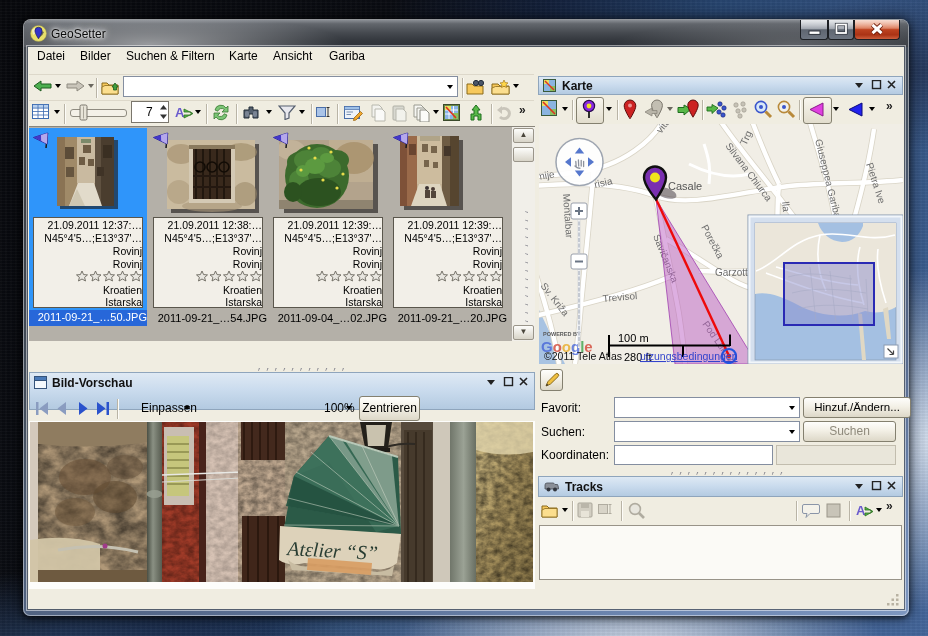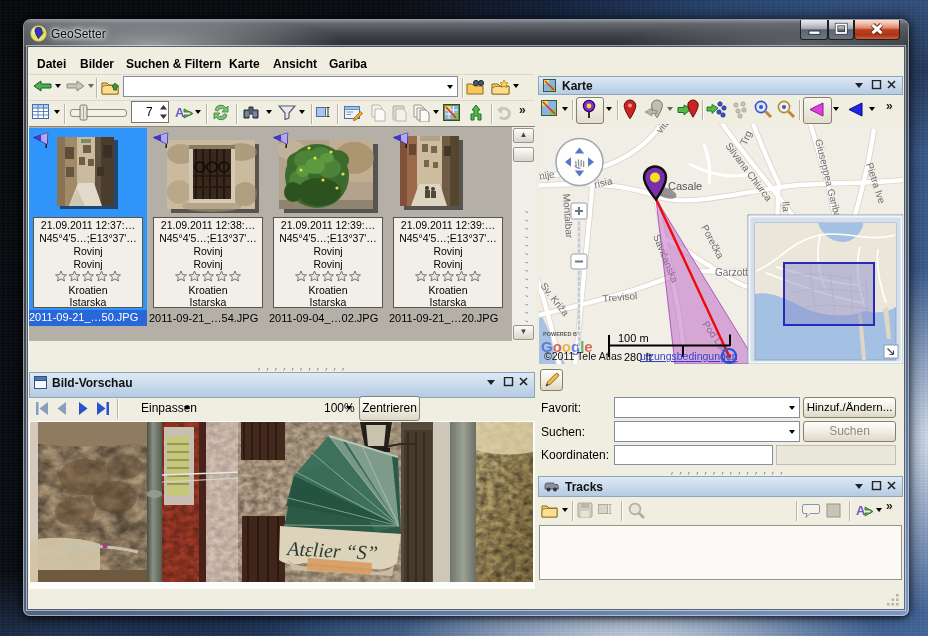--- a/index.html
+++ b/index.html
@@ -31,39 +31,39 @@
 .wbtn{position:absolute;top:1px;height:20px;border:1px solid #1c1f24;border-top:none;box-sizing:border-box;}
 .wbtn .sh{position:absolute;left:0;top:0;right:0;height:45%;background:linear-gradient(180deg,rgba(255,255,255,.55),rgba(255,255,255,.12));}
 #btnmin{left:777px;width:28px;border-radius:0 0 3px 3px;background:linear-gradient(180deg,#c9ced5 0%,#9299a3 45%,#5f6671 52%,#6d7581 100%);}
 #btnmax{left:805px;width:26px;border-radius:0 0 3px 3px;background:linear-gradient(180deg,#c9ced5 0%,#9299a3 45%,#5f6671 52%,#6d7581 100%);}
 #btncls{left:831px;width:46px;border-radius:0 0 4px 4px;background:linear-gradient(180deg,#efb49a 0%,#d96f4a 40%,#bc4220 52%,#aa3315 78%,#cd5e3c 100%);}
 
 #client{position:absolute;left:28px;top:47px;width:876px;height:562px;background:#f0ede1;
 box-shadow:0 0 0 1px rgba(25,35,50,.6), 0 0 0 2px rgba(255,255,255,.5);}
 
 #menubar{position:absolute;left:28px;top:49px;width:876px;height:25px;font-size:12px;color:#000;}
-#menubar span{position:absolute;top:8px;font-weight:bold;}
+#menubar span{position:absolute;top:0;}
 
 .tbline{position:absolute;left:29px;width:505px;height:1px;background:#ddd8ca;}
 .sep{position:absolute;width:1px;background:#b9b4a6;border-right:1px solid #fdfcf8;}
 .dd{position:absolute;width:0;height:0;border-left:3.5px solid transparent;border-right:3.5px solid transparent;border-top:4px solid #000;}
 .combo{position:absolute;background:#fff;border:1px solid #848ea0;box-sizing:border-box;}
 .combo .ca{position:absolute;right:4px;top:50%;margin-top:-2px;width:0;height:0;border-left:3.5px solid transparent;border-right:3.5px solid transparent;border-top:4px solid #000;}
 .icon{position:absolute;}
 
 #thumbpanel{position:absolute;left:29px;top:127px;width:506px;height:214px;background:#b4b0a8;box-shadow:0 -1px 0 #8a867c;}
 .cellsel{position:absolute;background:#2f95fa;}
 .infobox{position:absolute;width:110px;height:91px;background:#f2efe8;border:1px solid #5a564c;box-sizing:border-box;
-font-size:10.5px;line-height:12.9px;text-align:center;color:#000;padding-top:1px;}
-.fname{position:absolute;top:311px;height:16px;font-size:11px;text-align:left;padding-top:1px;box-sizing:border-box;}
+font-size:10.5px;line-height:12.9px;text-align:right;color:#000;padding-top:1px;}
+.fname{position:absolute;top:311px;height:16px;font-size:11px;text-align:right;padding-top:1px;box-sizing:border-box;}
 
 .sbar{position:absolute;background:#f1efe9;}
 .sbtn{position:absolute;background:linear-gradient(180deg,#fdfdfb,#d8d4c8);border:1px solid #9a958a;box-sizing:border-box;border-radius:2px;font-size:8px;color:#4a463c;text-align:center;line-height:12px;}
 
-.ptitle{position:absolute;height:26px;background:linear-gradient(180deg,#e0eaf4 0%,#cbdcee 45%,#b2c9e0 100%);
+.ptitle{position:absolute;height:38px;background:linear-gradient(180deg,#e0eaf4 0%,#cbdcee 45%,#b2c9e0 100%);
 box-shadow:0 0 0 1px #8fa5bc inset;box-sizing:border-box;font-size:12px;font-weight:bold;color:#111;}
 
 .pushbtn{position:absolute;background:linear-gradient(180deg,#fefefc 0%,#f3f0e6 45%,#ddd8c8 100%);border:1px solid #84806f;box-sizing:border-box;border-radius:3px;font-size:12px;color:#000;text-align:center;}
 .flatbtn{position:absolute;font-size:12px;color:#000;margin-left:14px;}
 .field{position:absolute;background:#fff;border:1px solid #848ea0;box-sizing:border-box;}
 .disbtn{position:absolute;background:#e9e6da;border:1px solid #c2bdae;box-sizing:border-box;}
 .lbl{position:absolute;font-size:12px;color:#000;}
 
 .dots{position:absolute;color:#8a8a92;font-size:9px;letter-spacing:3px;font-family:"Liberation Mono",monospace;}
 </style>
@@ -771,21 +771,21 @@
 
  <div class="pushbtn" style="left:540px;top:369px;width:23px;height:22px"></div>
  <svg class="icon" style="left:544px;top:372px" width="16" height="16">
       <path d="M2 14 L4 9.5 L11.5 2 a1.8 1.8 0 0 1 2.6 2.6 L6.5 12 Z" fill="#f0c040" stroke="#8a6a1a" stroke-width="1"></path>
       <path d="M2 14 L4.5 13.3 L2.8 11.6 Z" fill="#3a3630"></path>
     </svg>
  <div class="lbl" style="left:541px;top:401px">Favorit:</div>
  <div class="combo" style="left:614px;top:397px;width:186px;height:21px">
       <div class="ca"></div>
     </div>
- <div class="pushbtn" style="left:803px;top:397px;width:93px;height:21px;line-height:19px;font-size:11.5px">Hinzuf./Ändern...</div>
+ <div class="pushbtn" style="left:803px;top:397px;width:108px;height:21px;line-height:19px;font-size:11.5px">Hinzuf./Ändern...</div>
  <div class="lbl" style="left:541px;top:425px">Suchen:</div>
  <div class="combo" style="left:614px;top:421px;width:186px;height:21px">
       <div class="ca"></div>
     </div>
  <div class="pushbtn" style="left:803px;top:421px;width:93px;height:21px;line-height:19px;color:#8f8a7c">Suchen</div>
  <div class="lbl" style="left:541px;top:448px">Koordinaten:</div>
  <div class="field" style="left:614px;top:445px;width:159px;height:20px"></div>
  <div class="disbtn" style="left:776px;top:445px;width:120px;height:20px"></div>
  <div class="dots" style="left:670px;top:466px">,,,,,,,,,,,,,,</div>
 

